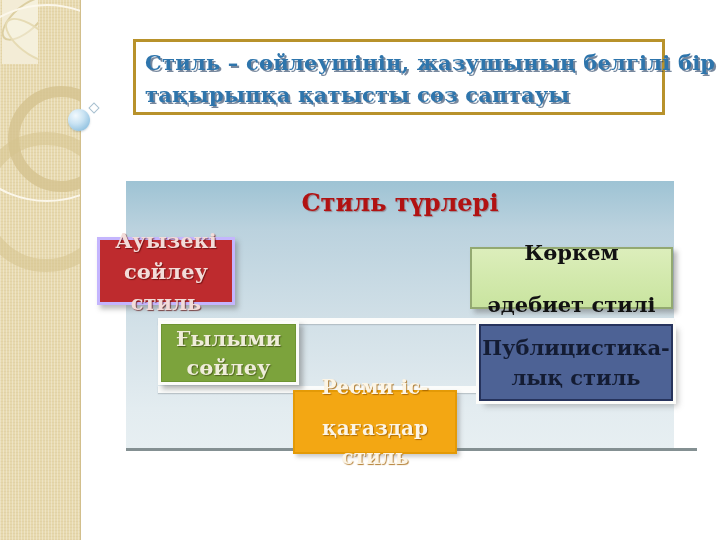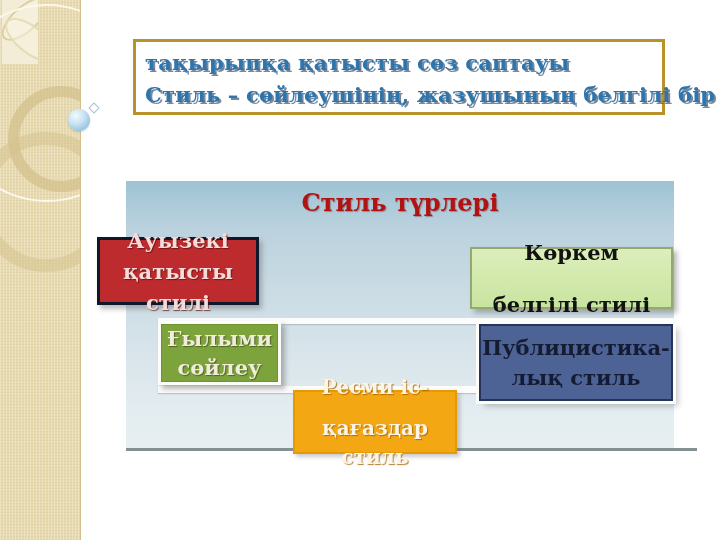--- a/index.html
+++ b/index.html
@@ -38,27 +38,27 @@
                  text-shadow:1px 1px 1px rgba(110,10,10,.35);}
   .band{position:absolute;background:#FBFCFB;box-shadow:0 1px 1px rgba(150,160,165,.5);}
   .band-a{left:32px;top:137px;width:516px;height:6px;}
   .band-b{left:32px;top:205px;width:516px;height:7px;}
   .bottom-line{position:absolute;left:126px;top:448px;width:571px;height:3px;background:#849092;}
 
   
   .sbox{position:absolute;box-sizing:border-box;display:flex;flex-direction:column;justify-content:center;
         align-items:center;text-align:center;font-weight:bold;}
   .sbox span{display:block;}
-  .box-red{left:97px;top:237px;width:162px;height:68px;background:#BE2B2E;border:3px solid #0f172a;
+  .box-red{left:97px;top:237px;width:138px;height:68px;background:#BE2B2E;border:3px solid #c4b5fd;
            box-shadow:3px 4px 5px rgba(90,90,90,.4);color:#F3DCD9;font-size:21px;line-height:31px;
            text-shadow:1px 1px 1px rgba(90,10,10,.7);}
   .box-green{left:470px;top:247px;width:203px;height:62px;background:linear-gradient(180deg,#DCEEBB,#C9E49F);
              border:2px solid #93A971;box-shadow:4px 4px 5px rgba(100,100,100,.45);color:#121212;
              font-size:21px;line-height:29px;gap:23px;}
-  .box-olive{left:158px;top:321px;width:123px;height:64px;background:#7CA33C;border:3px solid #FCFCF9;
+  .box-olive{left:158px;top:321px;width:141px;height:64px;background:#7CA33C;border:3px solid #FCFCF9;
              box-shadow:inset 0 0 0 1px #6E9432, 4px 4px 5px rgba(100,100,100,.45);color:#EFEDDA;
              font-size:21px;line-height:29px;text-shadow:1px 1px 1px rgba(70,85,25,.8);}
   .box-blue{left:479px;top:324px;width:194px;height:77px;background:#4D6295;border:2px solid #26335C;
             box-shadow:0 0 0 3px #FCFCF9, 5px 5px 6px rgba(100,100,100,.4);color:#141C33;
             font-size:21px;line-height:30px;}
   .box-orange{left:293px;top:390px;width:164px;height:64px;background:#F3A713;border:2px solid #E49A06;
               box-shadow:3px 3px 4px rgba(110,110,110,.35);color:#FCF5E6;font-size:20px;line-height:29px;
               text-shadow:1px 1px 1px rgba(160,95,0,.8);gap:12px;}
 </style>
 </head>
@@ -72,39 +72,39 @@
       <div class="leaf leaf-2"></div>
     </div>
     <div class="circle-thin"></div>
     <div class="ring-1"></div>
     <div class="ring-2"></div>
   </div>
   <div class="sphere"></div>
   <div class="diamond"></div>
 
   <div class="title-box">
+    <div class="title-line">Стиль – сөйлеушінің, жазушының белгілі бір</div>
     <div class="title-line">тақырыпқа қатысты сөз саптауы</div>
-    <div class="title-line">Стиль – сөйлеушінің, жазушының белгілі бір</div>
   </div>
 
   <div class="panel">
     <div class="panel-heading">Стиль түрлері</div>
     <div class="band band-a"></div>
     <div class="band band-b"></div>
   </div>
   <div class="bottom-line"></div>
 
   <div class="sbox box-red">
     <span>Ауызекі</span>
-    <span>қатысты стилі</span>
+    <span>сөйлеу стиль</span>
   </div>
 
   <div class="sbox box-green">
     <span>Көркем</span>
-    <span>белгілі стилі</span>
+    <span>әдебиет стилі</span>
   </div>
 
   <div class="sbox box-olive">
     <span>Ғылыми</span>
     <span>сөйлеу</span>
   </div>
 
   <div class="sbox box-blue">
     <span>Публицистика-</span>
     <span>лық стиль</span>

